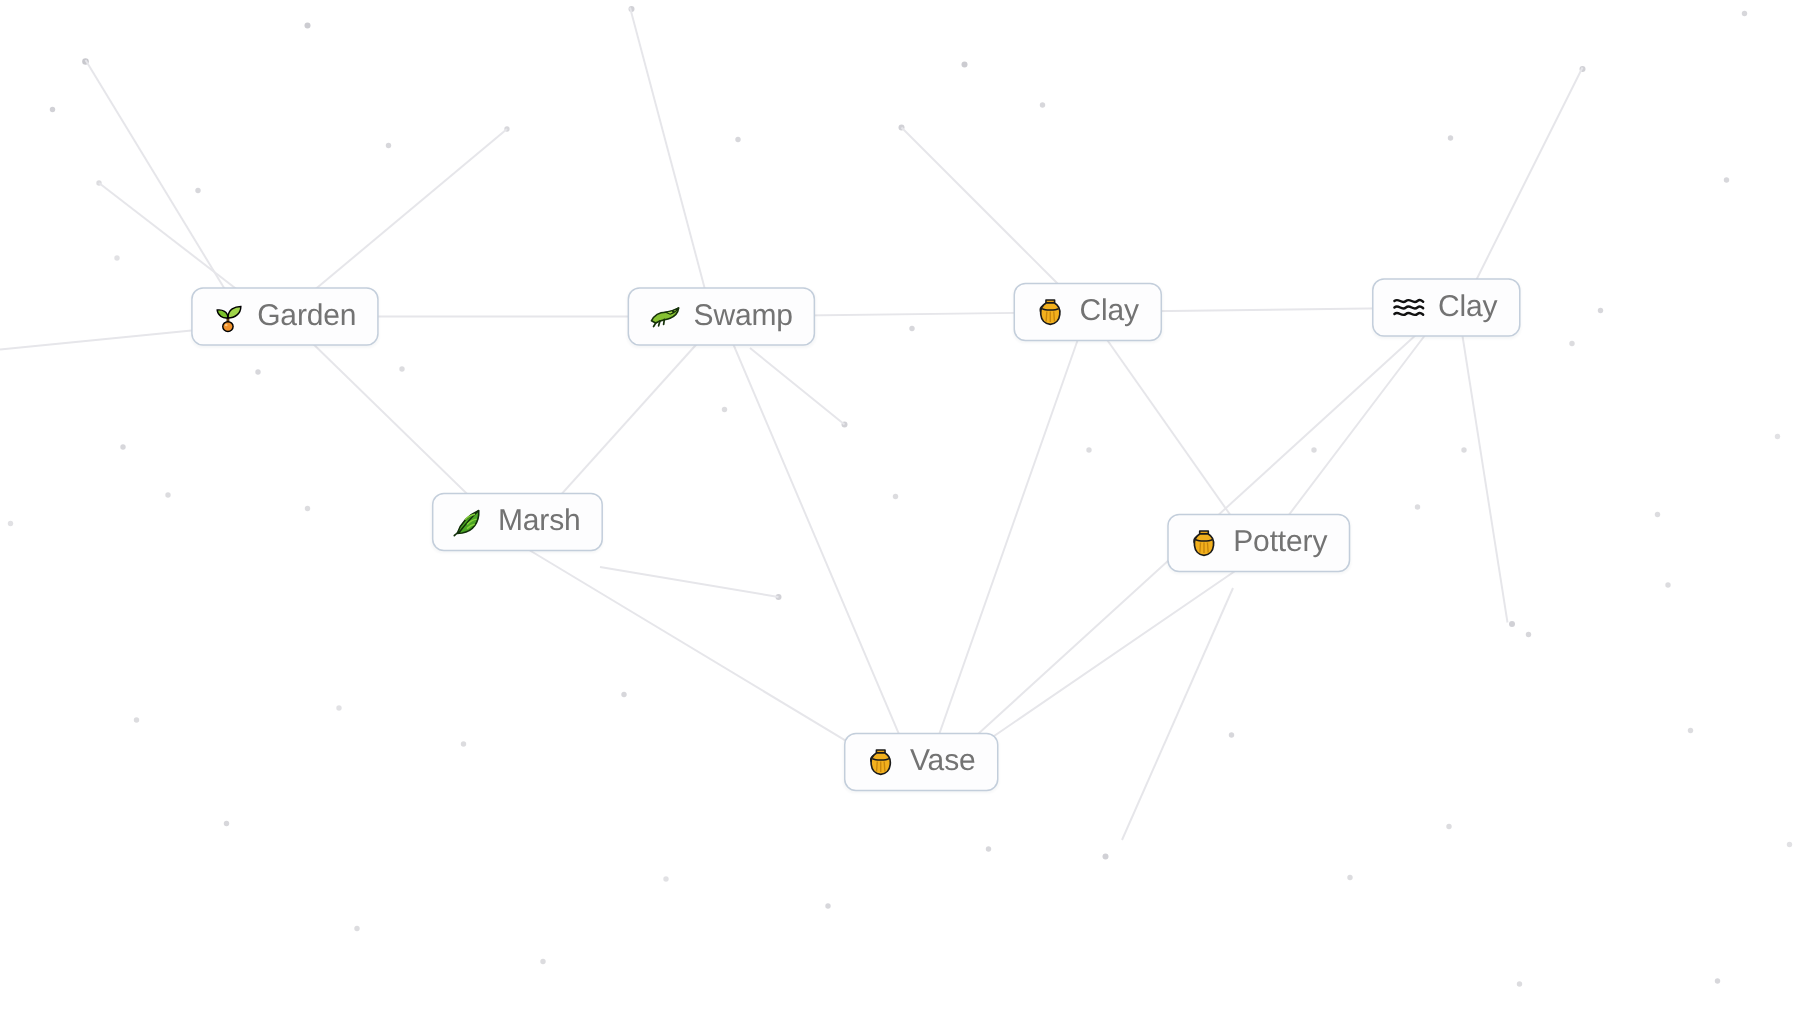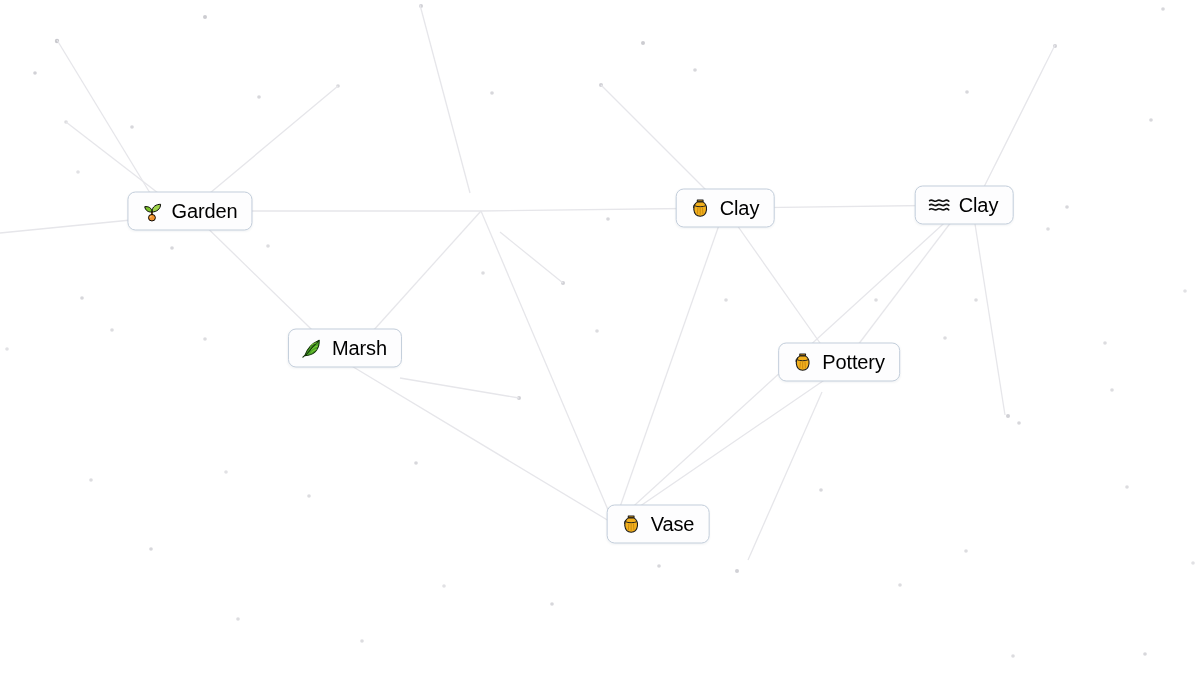--- a/index.html
+++ b/index.html
@@ -52,21 +52,21 @@
     font-size: 21px;
     line-height: 1;
     display: inline-block;
     width: 23px;
     height: 23px;
     position: relative;
   }
   .node .label {
     font-size: 20px;
     line-height: 23px;
-    color: #000000;
+    color: #737373;
     letter-spacing: -0.1px;
     font-family: "Liberation Sans", sans-serif;
   }
   .node .emoji svg { display: block; width: 23px; height: 23px; }
 </style>
 </head>
 <body>
 
 <div id="canvas">
   <svg id="star-layer" viewBox="0 0 1200 675">
@@ -160,20 +160,31 @@
           <svg viewBox="0 0 24 24">
             <path d="M12 20 L12 12" stroke="#5a3a10" stroke-width="2" fill="none" stroke-linecap="round"></path>
             <path d="M12 13 C12 7, 17 5, 21 5 C21 10, 17 13, 12 13 Z" fill="#9fd44a" stroke="#000" stroke-width="1"></path>
             <path d="M12 13 C12 8.5, 8 7, 4.5 7.5 C5 11.5, 8.5 13.5, 12 13 Z" fill="#7cc22c" stroke="#000" stroke-width="1"></path>
             <ellipse cx="12" cy="19" rx="3.6" ry="3.4" fill="#f0922c" stroke="#000" stroke-width="1"></ellipse>
             <ellipse cx="10.8" cy="18" rx="1" ry="0.8" fill="#ffd08a" opacity="0.85"></ellipse>
           </svg>
         </span>
         <span class="label">Garden</span>
       </div>
+      <div class="node" style="left: 481px; top: 211px;">
+        <span class="emoji">
+          <svg viewBox="0 0 24 24">
+            <path d="M3 15 C5 11, 9 9, 13 9 C17 9, 20 7.5, 22 6 C21.5 9.5, 19 12, 16 13.2 C13 14.4, 9 14.5, 6 16.5 Z" fill="#86c232" stroke="#16320a" stroke-width="1.1" stroke-linejoin="round"></path>
+            <path d="M13 9 C16 8.5, 19 7.6, 22 6 C20.5 8.2, 18.5 9.6, 16 10.4 Z" fill="#a6d84a" stroke="#16320a" stroke-width="0.8"></path>
+            <path d="M6 16.5 L4.5 19 M9 15 L8 18.5 M12 14 L11.5 17.5" stroke="#16320a" stroke-width="1.2" stroke-linecap="round"></path>
+            <circle cx="18.2" cy="8.6" r="0.85" fill="#16320a"></circle>
+          </svg>
+        </span>
+        <span class="label">Swamp</span>
+      </div>
       <div class="node" style="left: 725px; top: 208px;">
         <span class="emoji">
           <svg viewBox="0 0 24 24">
             <path d="M9 3.6 H15 V5.6 H9 Z" fill="#e8a317" stroke="#1b1b1b" stroke-width="1.1" stroke-linejoin="round"></path>
             <path d="M9.3 5.6 C6 7.4, 5 10.5, 5.4 13.8 C5.8 17.4, 8 20.4, 12 20.6 C16 20.4, 18.2 17.4, 18.6 13.8 C19 10.5, 18 7.4, 14.7 5.6 Z" fill="#f2b01d" stroke="#1b1b1b" stroke-width="1.15" stroke-linejoin="round"></path>
             <path d="M6.2 9.6 C8.6 11, 15.4 11, 17.8 9.6" stroke="#1b1b1b" stroke-width="1" fill="none"></path>
             <path d="M9.6 11.6 L9.1 18.6 M12 11.7 L12 19 M14.4 11.6 L14.9 18.6" stroke="#c8870e" stroke-width="0.95" fill="none"></path>
             <path d="M5.4 13.4 L12 20.7 L18.6 13.4" fill="none" stroke="none"></path>
             <path d="M7.2 7.2 C5.4 8.4, 4.6 10.4, 5.3 12" stroke="#1b1b1b" stroke-width="1" fill="none"></path>
           </svg>
@@ -207,21 +218,21 @@
             <path d="M9 3.6 H15 V5.6 H9 Z" fill="#e8a317" stroke="#1b1b1b" stroke-width="1.1" stroke-linejoin="round"></path>
             <path d="M9.3 5.6 C6 7.4, 5 10.5, 5.4 13.8 C5.8 17.4, 8 20.4, 12 20.6 C16 20.4, 18.2 17.4, 18.6 13.8 C19 10.5, 18 7.4, 14.7 5.6 Z" fill="#f2b01d" stroke="#1b1b1b" stroke-width="1.15" stroke-linejoin="round"></path>
             <path d="M6.2 9.6 C8.6 11, 15.4 11, 17.8 9.6" stroke="#1b1b1b" stroke-width="1" fill="none"></path>
             <path d="M9.6 11.6 L9.1 18.6 M12 11.7 L12 19 M14.4 11.6 L14.9 18.6" stroke="#c8870e" stroke-width="0.95" fill="none"></path>
             <path d="M5.4 13.4 L12 20.7 L18.6 13.4" fill="none" stroke="none"></path>
             <path d="M7.2 7.2 C5.4 8.4, 4.6 10.4, 5.3 12" stroke="#1b1b1b" stroke-width="1" fill="none"></path>
           </svg>
         </span>
         <span class="label">Pottery</span>
       </div>
-      <div class="node" style="left: 614px; top: 524px; margin-left: 44px;">
+      <div class="node" style="left: 614px; top: 508px;">
         <span class="emoji">
           <svg viewBox="0 0 24 24">
             <path d="M9 3.6 H15 V5.6 H9 Z" fill="#e8a317" stroke="#1b1b1b" stroke-width="1.1" stroke-linejoin="round"></path>
             <path d="M9.3 5.6 C6 7.4, 5 10.5, 5.4 13.8 C5.8 17.4, 8 20.4, 12 20.6 C16 20.4, 18.2 17.4, 18.6 13.8 C19 10.5, 18 7.4, 14.7 5.6 Z" fill="#f2b01d" stroke="#1b1b1b" stroke-width="1.15" stroke-linejoin="round"></path>
             <path d="M6.2 9.6 C8.6 11, 15.4 11, 17.8 9.6" stroke="#1b1b1b" stroke-width="1" fill="none"></path>
             <path d="M9.6 11.6 L9.1 18.6 M12 11.7 L12 19 M14.4 11.6 L14.9 18.6" stroke="#c8870e" stroke-width="0.95" fill="none"></path>
             <path d="M5.4 13.4 L12 20.7 L18.6 13.4" fill="none" stroke="none"></path>
             <path d="M7.2 7.2 C5.4 8.4, 4.6 10.4, 5.3 12" stroke="#1b1b1b" stroke-width="1" fill="none"></path>
           </svg>
         </span>

